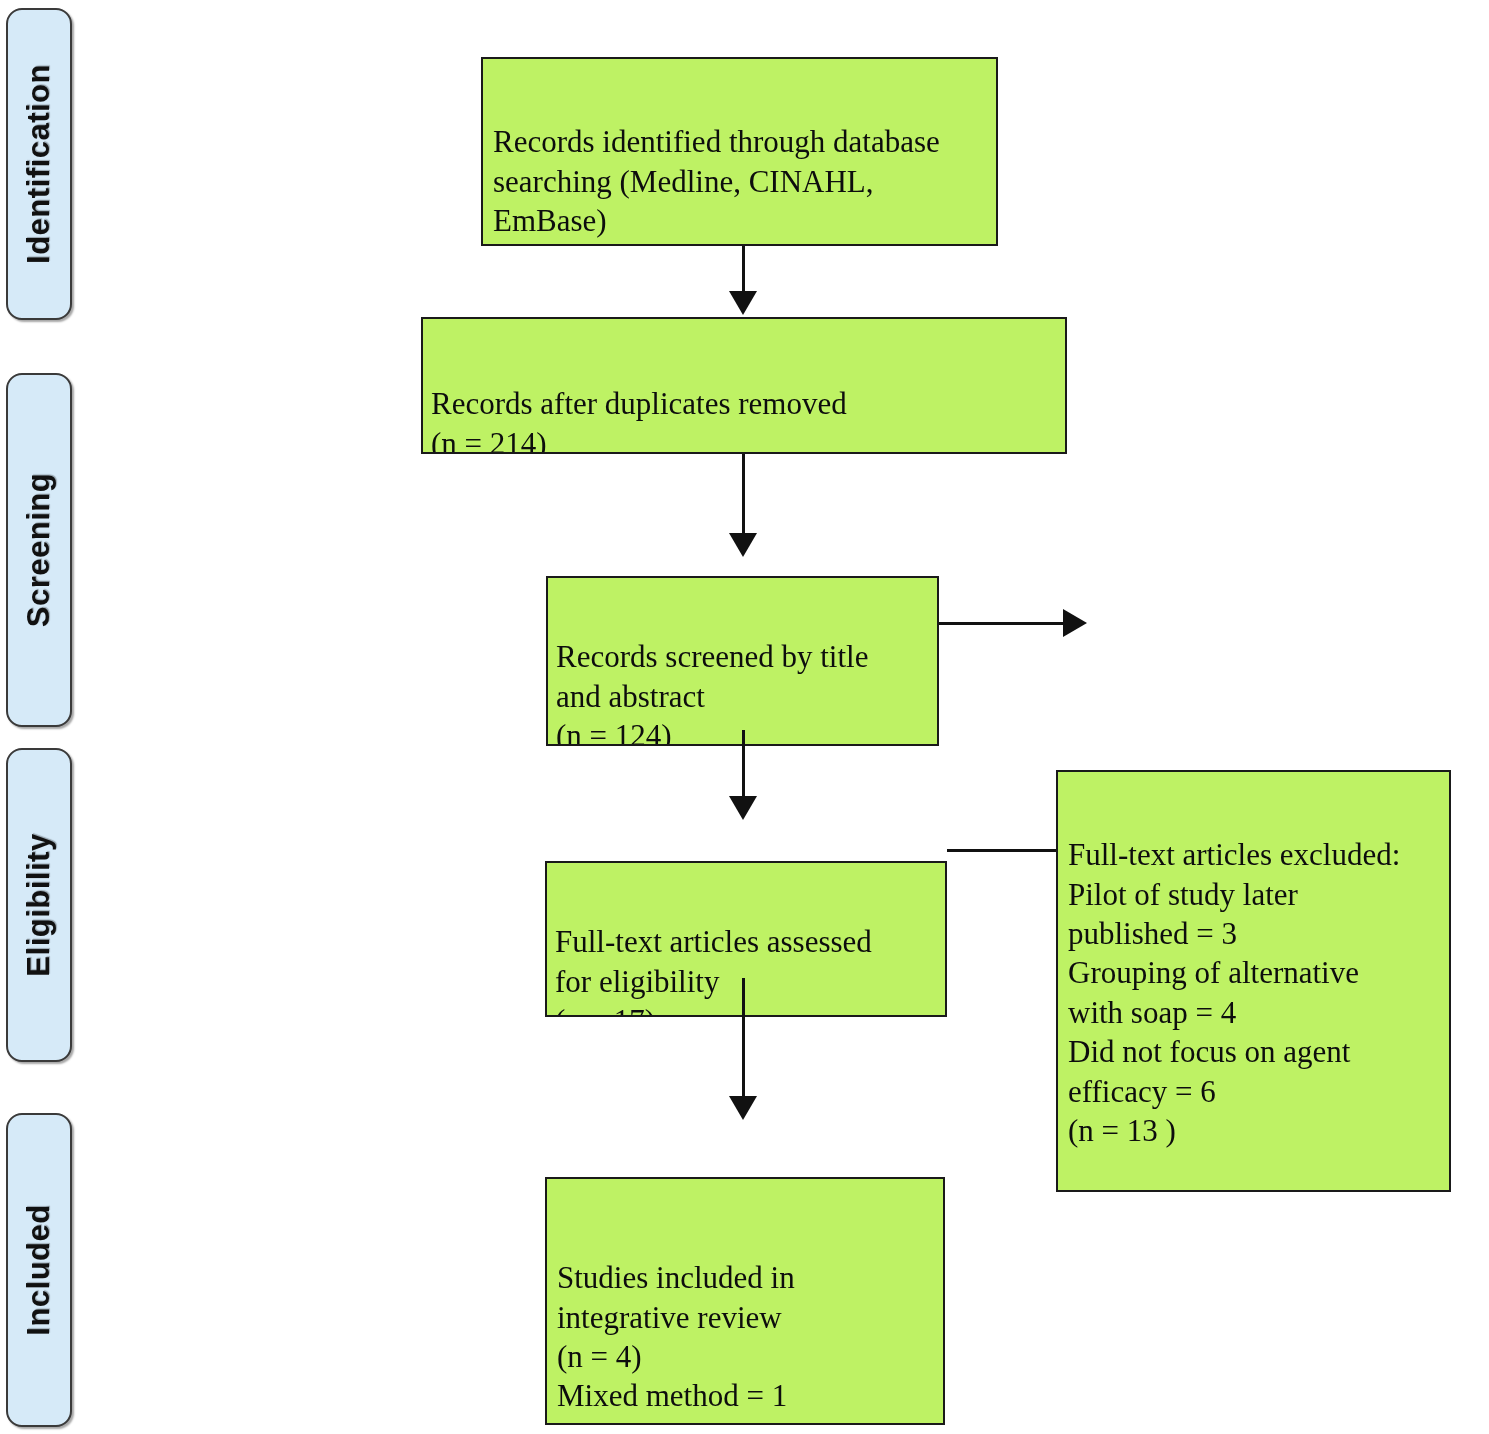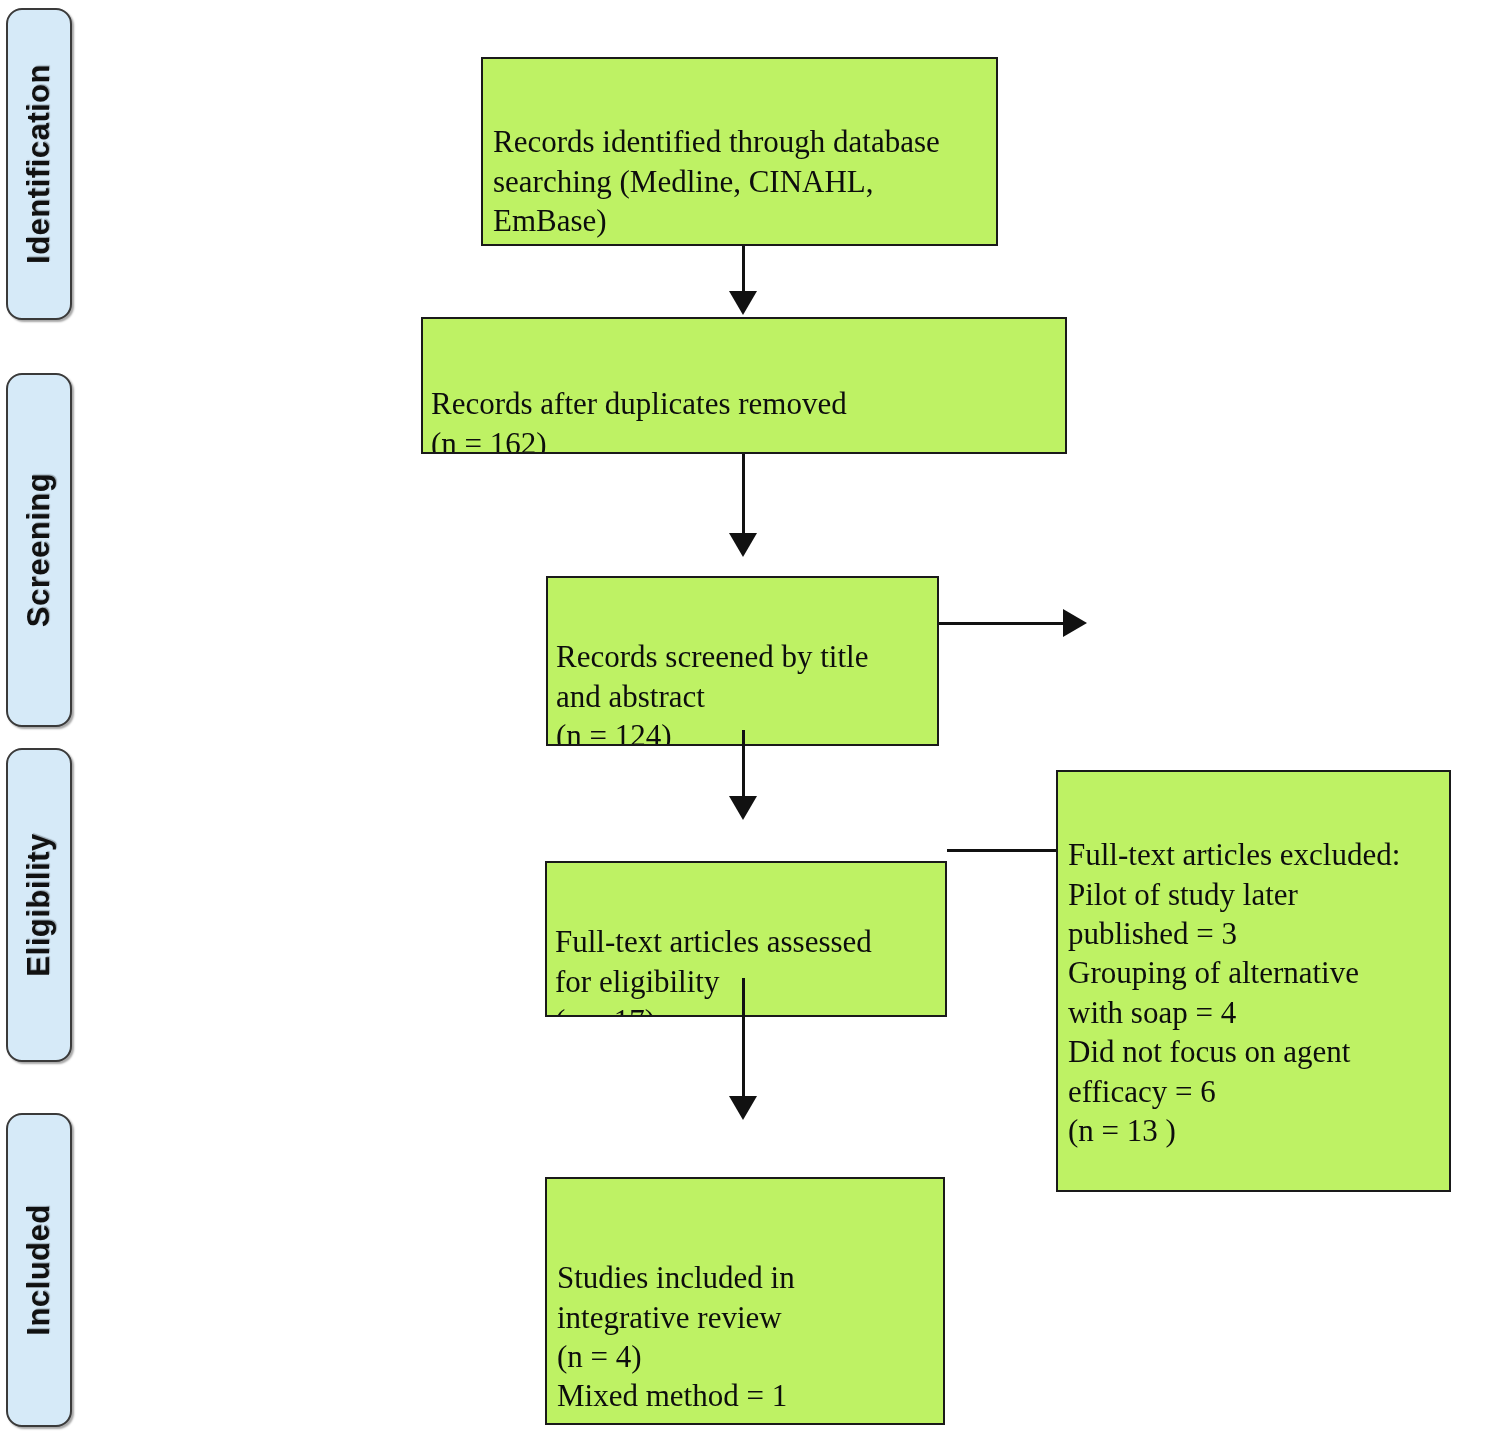--- a/index.html
+++ b/index.html
@@ -117,21 +117,21 @@
 searching (Medline, CINAHL,
 EmBase)
 (n = 125)</span>
   </div>
 
   <div class="conn-line-v" style="left:742px; top:246px; height:48px;"></div>
   <div class="arrow-down" style="left:729px; top:291px;"></div>
 
   <div class="flow-box pad-top-26" style="left:421px; top:317px; width:646px; height:137px;">
     <span class="box-text">Records after duplicates removed
-(n = 162)</span>
+(n = 214)</span>
   </div>
 
   <div class="conn-line-v" style="left:742px; top:454px; height:80px;"></div>
   <div class="arrow-down" style="left:729px; top:533px;"></div>
 
   <div class="flow-box pad-top-20" style="left:546px; top:560px; width:393px; height:170px;">
     <span class="box-text">Records screened by title
 and abstract
 (n = 124)</span>
   </div>

